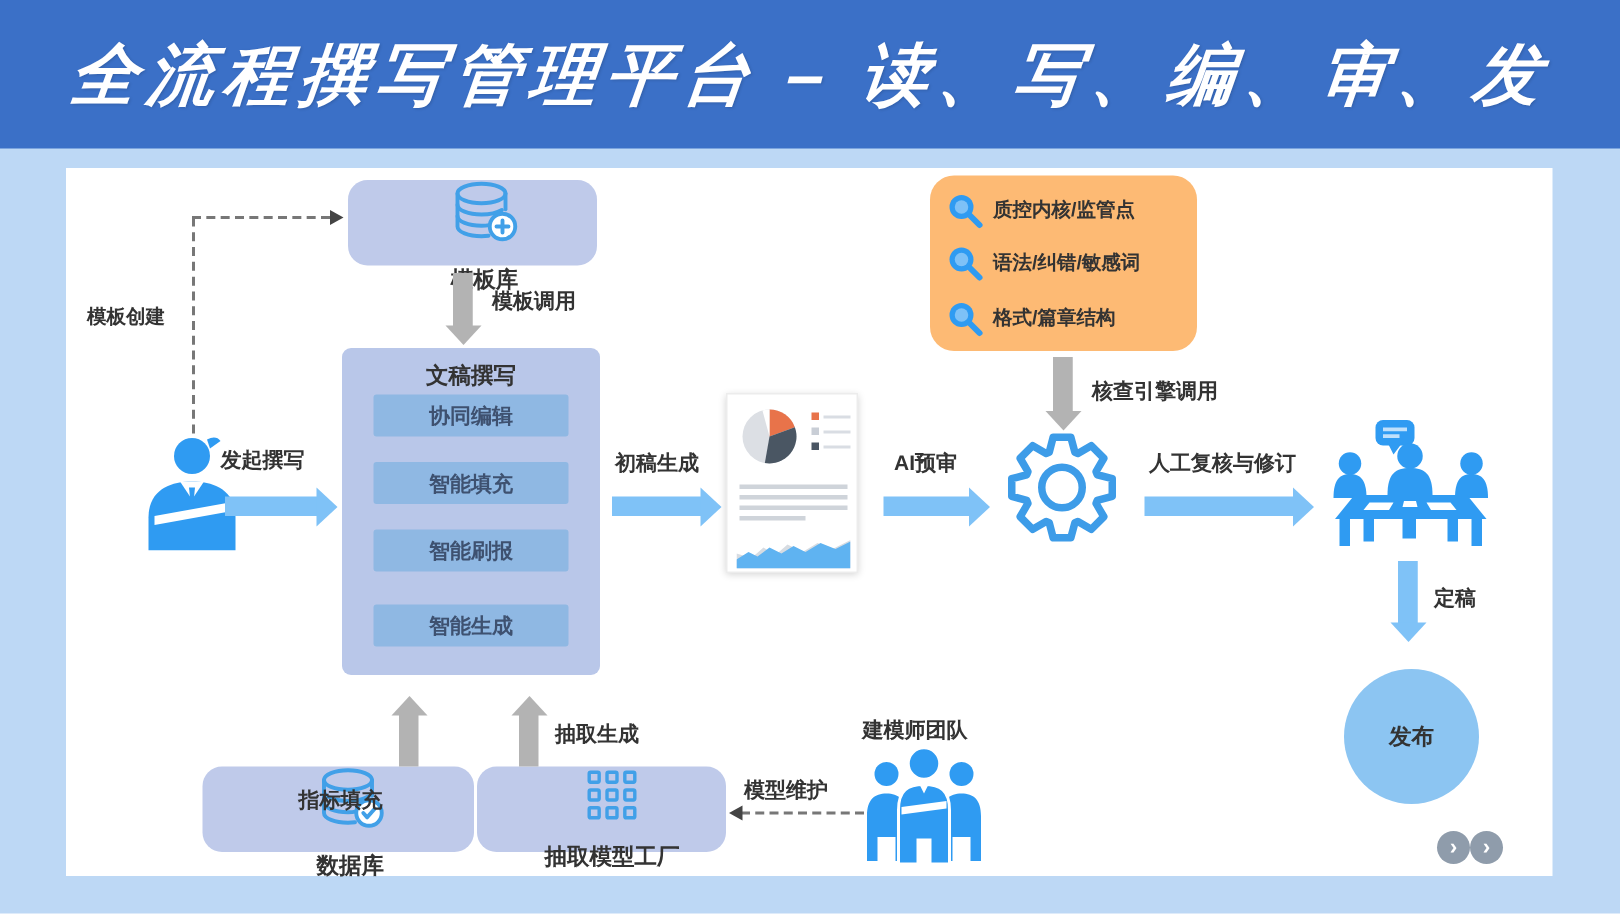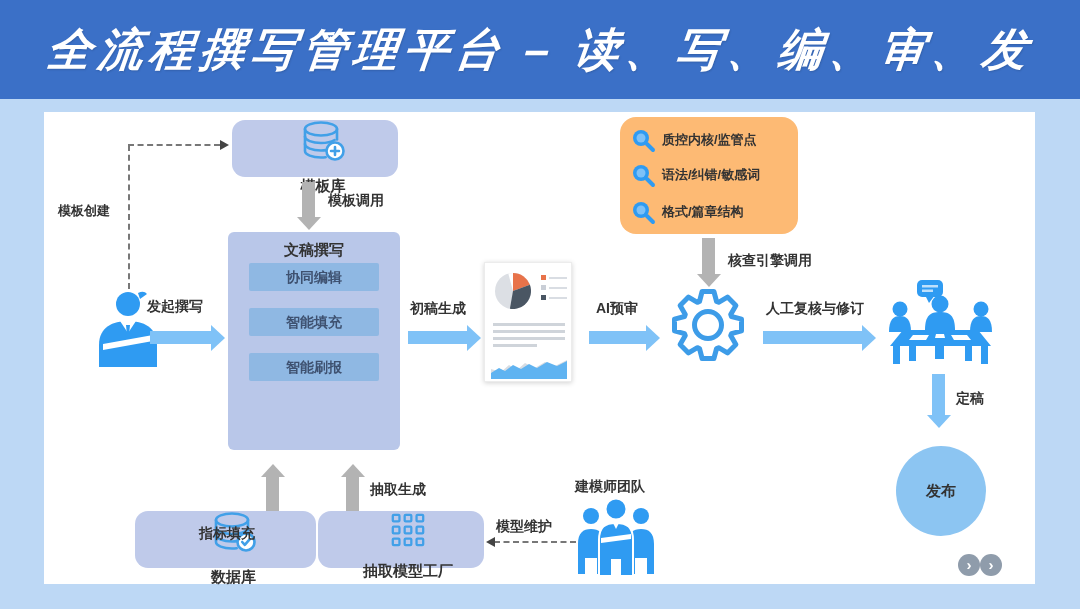--- a/index.html
+++ b/index.html
@@ -110,20 +110,21 @@
     <div class="varrow-down gray" style="left:258px; top:70px; height:36px;">
         <div class="body gray"></div>
       </div>
     <div class="lbl" style="left:284px; top:80px;">模板调用</div>
 
     <div class="docwrite">
       <div class="dtitle">文稿撰写</div>
       <div class="ditem" style="top:31px;">协同编辑</div>
       <div class="ditem" style="top:76px;">智能填充</div>
       <div class="ditem" style="top:121px;">智能刷报</div>
+      <div class="ditem" style="top:171px;">智能生成</div>
     </div>
 
     <svg style="position:absolute; left:50px; top:177px;" width="70" height="78" viewBox="0 0 70 78">
       <g fill="#2f9bf2">
         <circle cx="34" cy="15" r="12"></circle>
         <path d="M44,4 q6,-3 9,1 l-7,5 z"></path>
         <path d="M5,78 V56 C5,38 19,32 34,32 C49,32 63,38 63,56 V78 Z"></path>
       </g>
       <polygon points="26,32 42,32 34,44" fill="#fff"></polygon>
       <polygon points="32,36 36,36 35,46 33,46" fill="#2f9bf2"></polygon>

